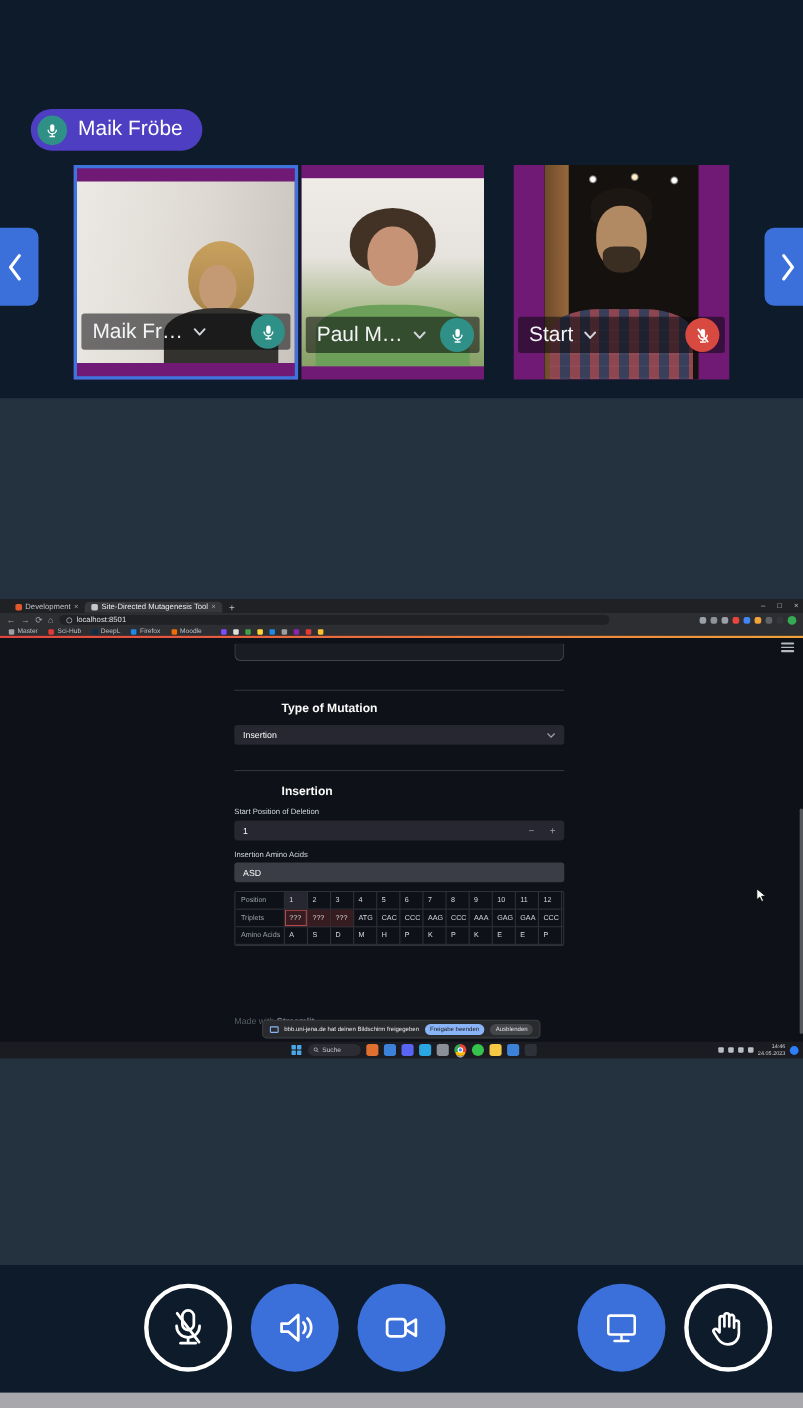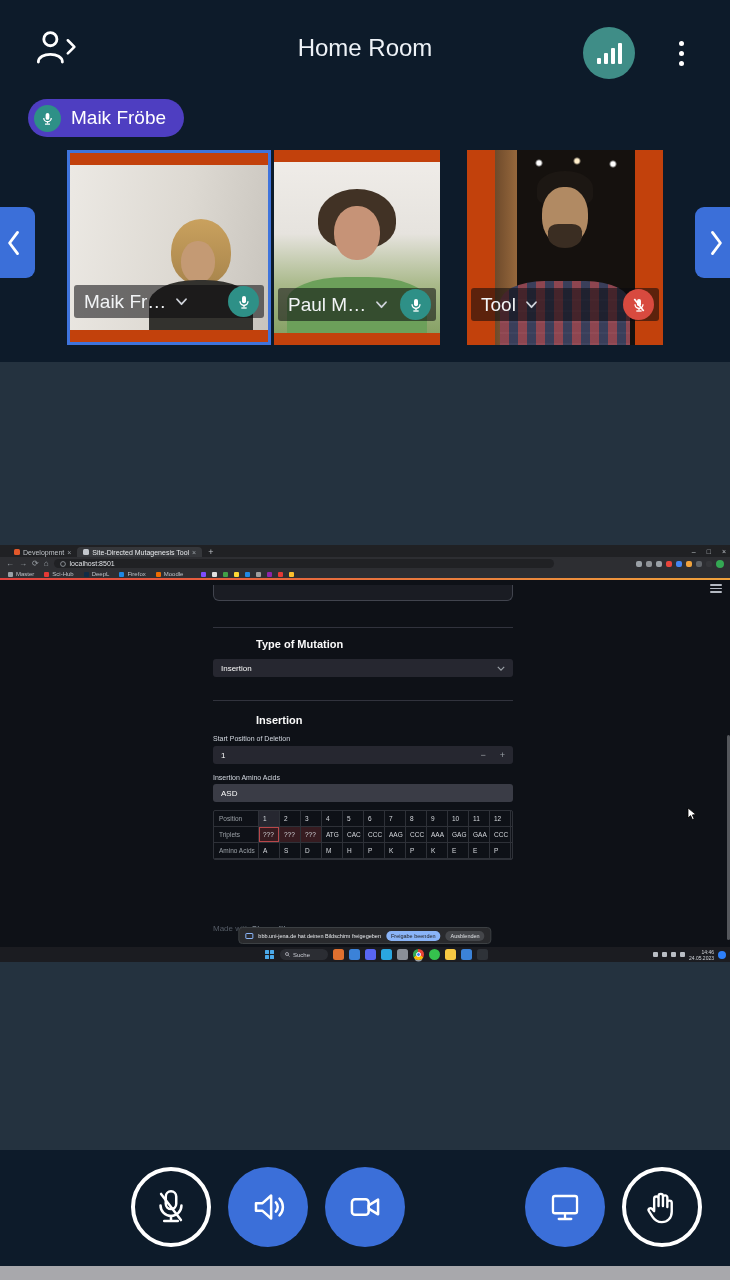--- a/index.html
+++ b/index.html
@@ -17,21 +17,21 @@
   
   .talk-pill{position:absolute;left:28px;top:99px;height:38px;border-radius:19px;background:#4e3ec1;display:flex;align-items:center;padding:0 18px 0 6px;gap:10px;}
   .talk-mic{width:27px;height:27px;border-radius:50%;background:#2e9087;display:flex;align-items:center;justify-content:center;}
   .talk-name{color:#fff;font-size:19px;}
 
   
   .strip{position:absolute;top:150px;left:0;width:730px;height:195px;}
   .nav-arrow{position:absolute;top:57px;width:68px;height:71px;background:#3b6fd9;border-radius:9px;display:flex;align-items:center;justify-content:center;cursor:pointer;}
   .nav-left{left:-33px;}
   .nav-right{right:-33px;}
-  .tile{position:absolute;top:0;height:195px;background:#c2410c;overflow:hidden;cursor:pointer;}
+  .tile{position:absolute;top:0;height:195px;background:#701a75;overflow:hidden;cursor:pointer;}
   .tile1{left:67px;width:204px;border:3px solid #3f74dc;}
   .tile2{left:274px;width:166px;}
   .tile3{left:467px;width:196px;}
   .vid{position:absolute;overflow:hidden;}
   .vid12{left:0;right:0;top:12px;bottom:12px;}
   .vid3{left:28px;right:28px;top:0;bottom:0;background:#15110e;}
   .v1{background:linear-gradient(100deg,#ece9e4 0%,#ddd9d2 55%,#c8c4bd 100%);}
   .v2{background:linear-gradient(180deg,#efece8 0%,#e6e3de 42%,#a9b98a 72%,#87a166 100%);}
   .hair,.face,.bodyp{position:absolute;}
   .p1-hair{left:51%;top:33%;width:60px;height:66px;border-radius:50% 50% 46% 46%;background:linear-gradient(#c9a15e,#a8854c);}
@@ -142,43 +142,20 @@
   .ctl-blue{background:#3b6fd9;}
   .c-mic{left:131px;} .c-spk{left:228px;} .c-cam{left:325px;} .c-scr{left:525px;} .c-hand{left:622px;}
 
   .gesture{position:absolute;top:1266px;left:0;width:730px;height:14px;background:#a8a8ac;}
 </style>
 </head>
 <body>
 
 <div class="screen">
 
-  <div class="hdr">
-    <div class="hdr-left">
-      <svg width="48" height="46" viewBox="0 0 44 42">
-        <circle cx="15" cy="12" r="6" fill="none" stroke="#fff" stroke-width="2.6"></circle>
-        <path d="M4 33 c0 -9.5 22 -9.5 22 0" fill="none" stroke="#fff" stroke-width="2.6" stroke-linecap="round"></path>
-        <polyline points="31,13 37,19 31,25" fill="none" stroke="#fff" stroke-width="2.4" stroke-linecap="round" stroke-linejoin="round"></polyline>
-      </svg>
-    </div>
-    <div class="hdr-title">Home Room</div>
-    <div class="sig-btn">
-      <svg width="26" height="24" viewBox="0 0 26 24">
-        <rect x="1" y="17" width="4" height="6" rx="1" fill="#fff"></rect>
-        <rect x="8" y="12" width="4" height="11" rx="1" fill="#fff"></rect>
-        <rect x="15" y="7" width="4" height="16" rx="1" fill="#fff"></rect>
-        <rect x="22" y="2" width="4" height="21" rx="1" fill="#fff"></rect>
-      </svg>
-    </div>
-    <div class="kebab">
-        <i></i>
-        <i></i>
-        <i></i>
-      </div>
-  </div>
 
   <div class="talk-pill">
     <span class="talk-mic">
       <svg width="15" height="15" viewBox="0 0 24 24">
         <rect x="9" y="3" width="6" height="11" rx="3" fill="#fff"></rect>
         <path d="M6 11 a6 6 0 0 0 12 0" fill="none" stroke="#fff" stroke-width="2"></path>
         <line x1="12" y1="17" x2="12" y2="20" stroke="#fff" stroke-width="2"></line>
         <line x1="8" y1="21" x2="16" y2="21" stroke="#fff" stroke-width="2"></line>
       </svg>
     </span>
@@ -234,21 +211,21 @@
     <div class="tile tile3">
       <div class="vid vid3">
         <div class="wood"></div>
           <div class="lights"></div>
         <div class="hair p3-hair"></div>
           <div class="face p3-face"></div>
           <div class="p3-beard"></div>
           <div class="bodyp p3-body"></div>
       </div>
       <div class="name-bar">
-        <span class="name-txt">Tool</span>
+        <span class="name-txt">Start</span>
         <svg width="13" height="9" viewBox="0 0 14 10">
           <polyline points="2,2.5 7,8 12,2.5" fill="none" stroke="#cfd3da" stroke-width="2" stroke-linecap="round" stroke-linejoin="round"></polyline>
         </svg>
       </div>
       <div class="mic-badge mic-off">
         <svg width="16" height="16" viewBox="0 0 24 24">
           <rect x="9" y="3" width="6" height="11" rx="3" fill="#fff"></rect>
           <path d="M6 11 a6 6 0 0 0 12 0" fill="none" stroke="#fff" stroke-width="2"></path>
           <line x1="12" y1="17" x2="12" y2="20" stroke="#fff" stroke-width="2"></line>
           <line x1="8" y1="21" x2="16" y2="21" stroke="#fff" stroke-width="2"></line>

